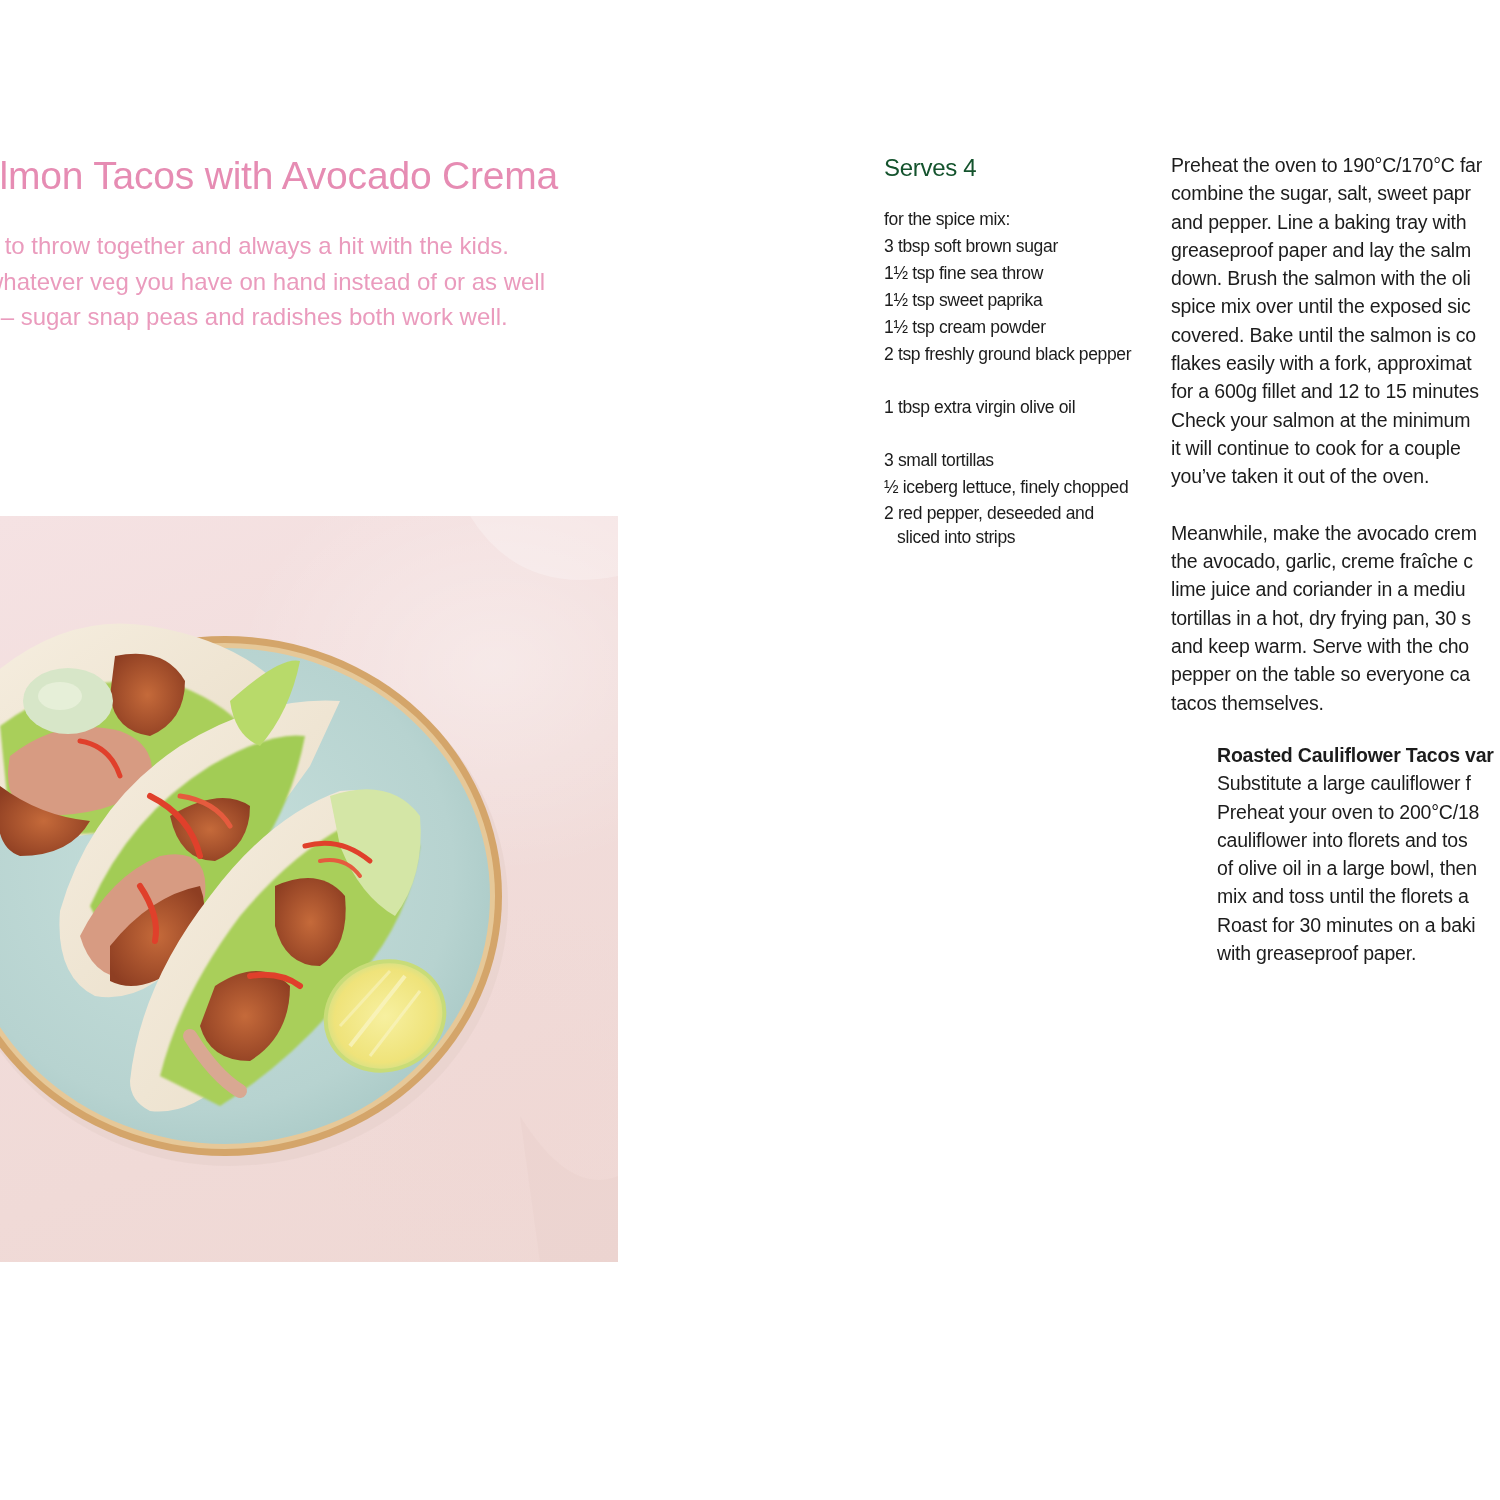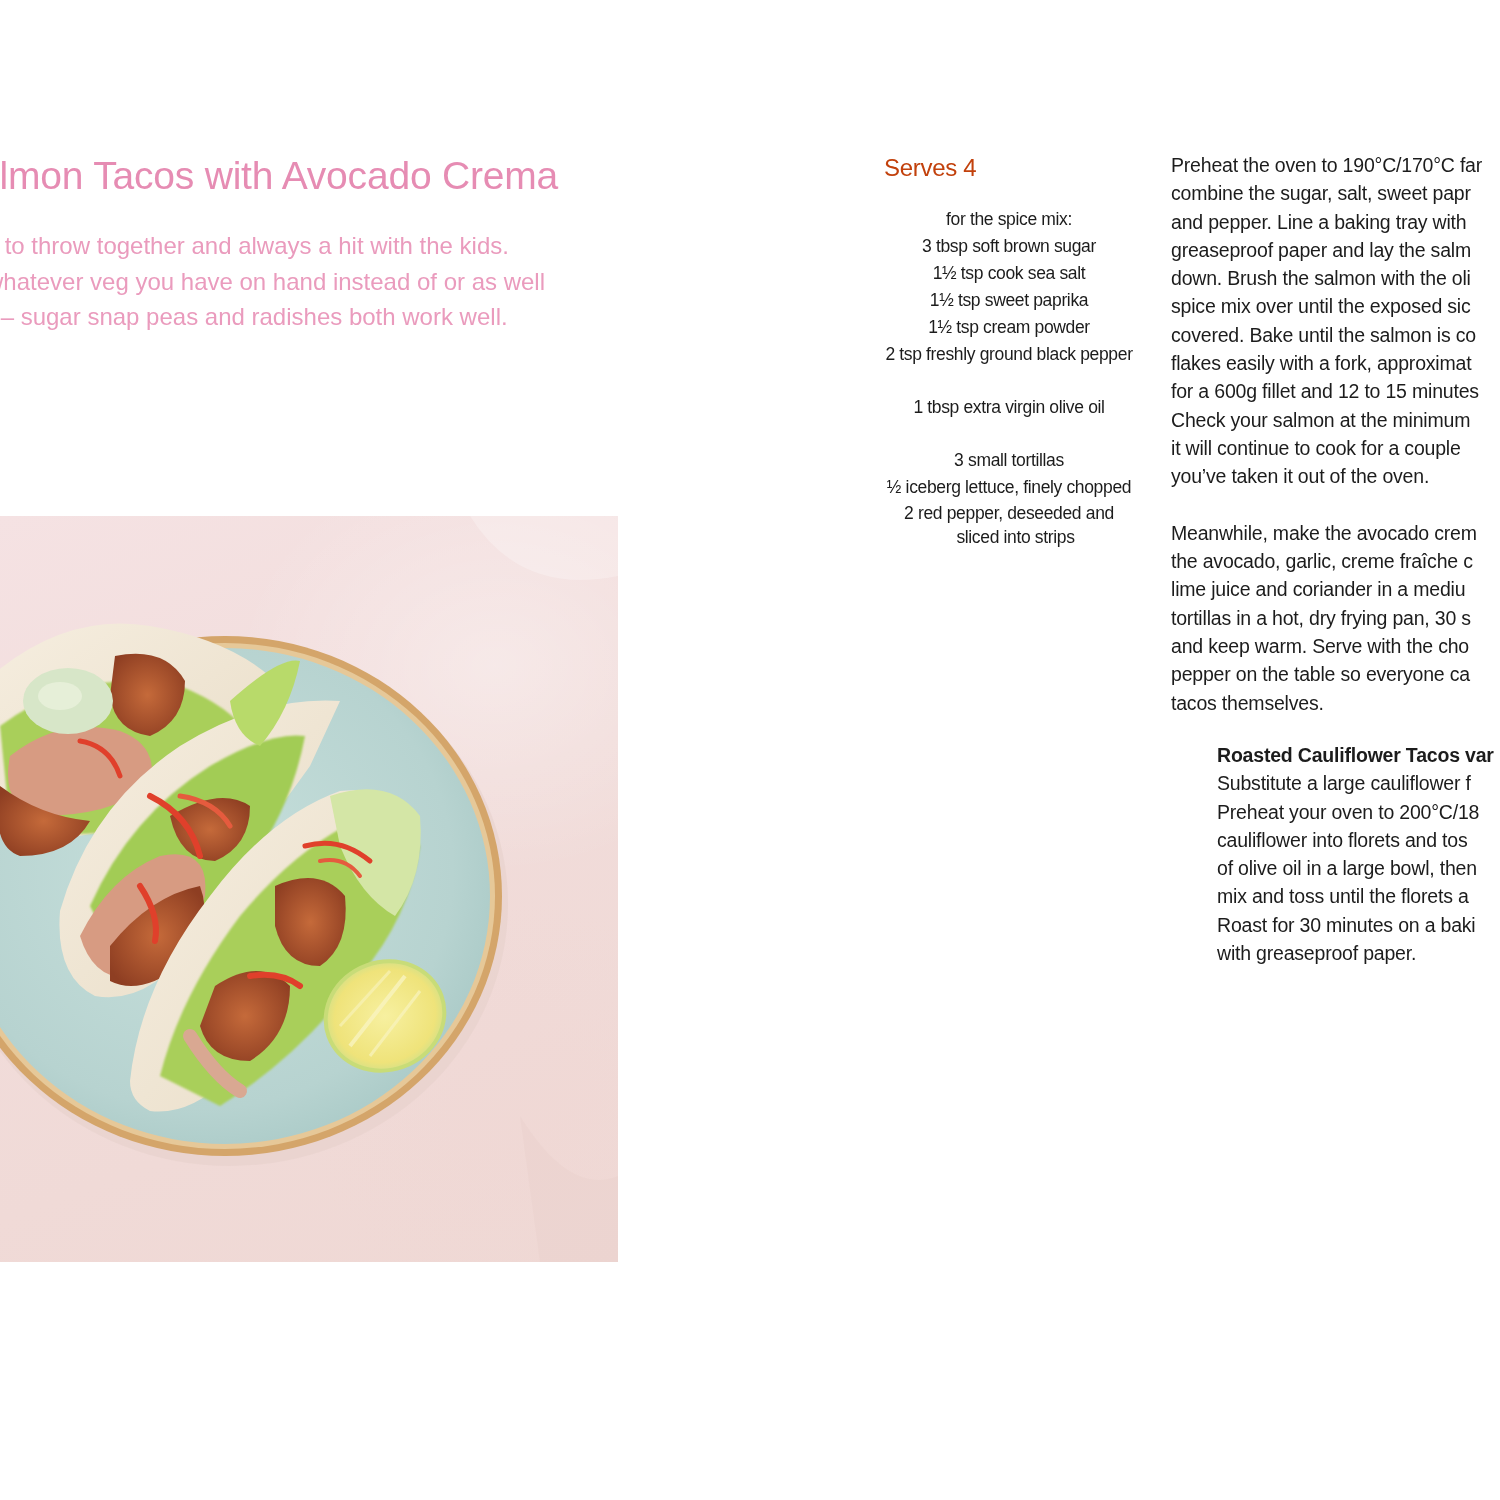--- a/index.html
+++ b/index.html
@@ -64,38 +64,38 @@
         linear-gradient(160deg, #f5e2e3 0%, #f1dcda 45%, #efd8d4 100%);
     }
     .photo svg { display: block; }
 
     
     .serves {
       position: absolute;
       left: 884px;
       top: 153px;
       font-size: 24px;
-      color: #c2410c;
+      color: #14532d;
       line-height: 30px;
       margin: 0;
       font-weight: normal;
       letter-spacing: -0.3px;
     }
     .ingredients {
       position: absolute;
       left: 884px;
       top: 208px;
       width: 250px;
       font-size: 17.5px;
       line-height: 23.8px;
       letter-spacing: -0.35px;
       color: #1c1c1c;
     }
     .ing-group { margin: 0 0 29px 0; padding: 0; list-style: none; }
-    .ing-group li { margin: 0 0 3.2px 0; padding-left: 13px; text-indent: -13px; text-align: center; }
+    .ing-group li { margin: 0 0 3.2px 0; padding-left: 13px; text-indent: -13px; }
     .ing-group .group-label { padding-left: 0; text-indent: 0; }
 
     .method {
       position: absolute;
       left: 1171px;
       top: 151px;
       width: 340px;
       font-size: 19.5px;
       line-height: 28.3px;
       letter-spacing: -0.2px;
@@ -222,21 +222,21 @@
 </div>
 
 <div class="page page-right"></div>
 
 <h2 class="serves">Serves 4</h2>
 
 <div class="ingredients">
   <ul class="ing-group">
     <li class="group-label">for the spice mix:</li>
     <li>3 tbsp soft brown sugar</li>
-    <li>1½ tsp cook sea salt</li>
+    <li>1½ tsp fine sea throw</li>
     <li>1½ tsp sweet paprika</li>
     <li>1½ tsp cream powder</li>
     <li>2 tsp freshly ground black pepper</li>
   </ul>
   <ul class="ing-group">
     <li>1 tbsp extra virgin olive oil</li>
   </ul>
   <ul class="ing-group">
     <li>3 small tortillas</li>
     <li>½ iceberg lettuce, finely chopped</li>

